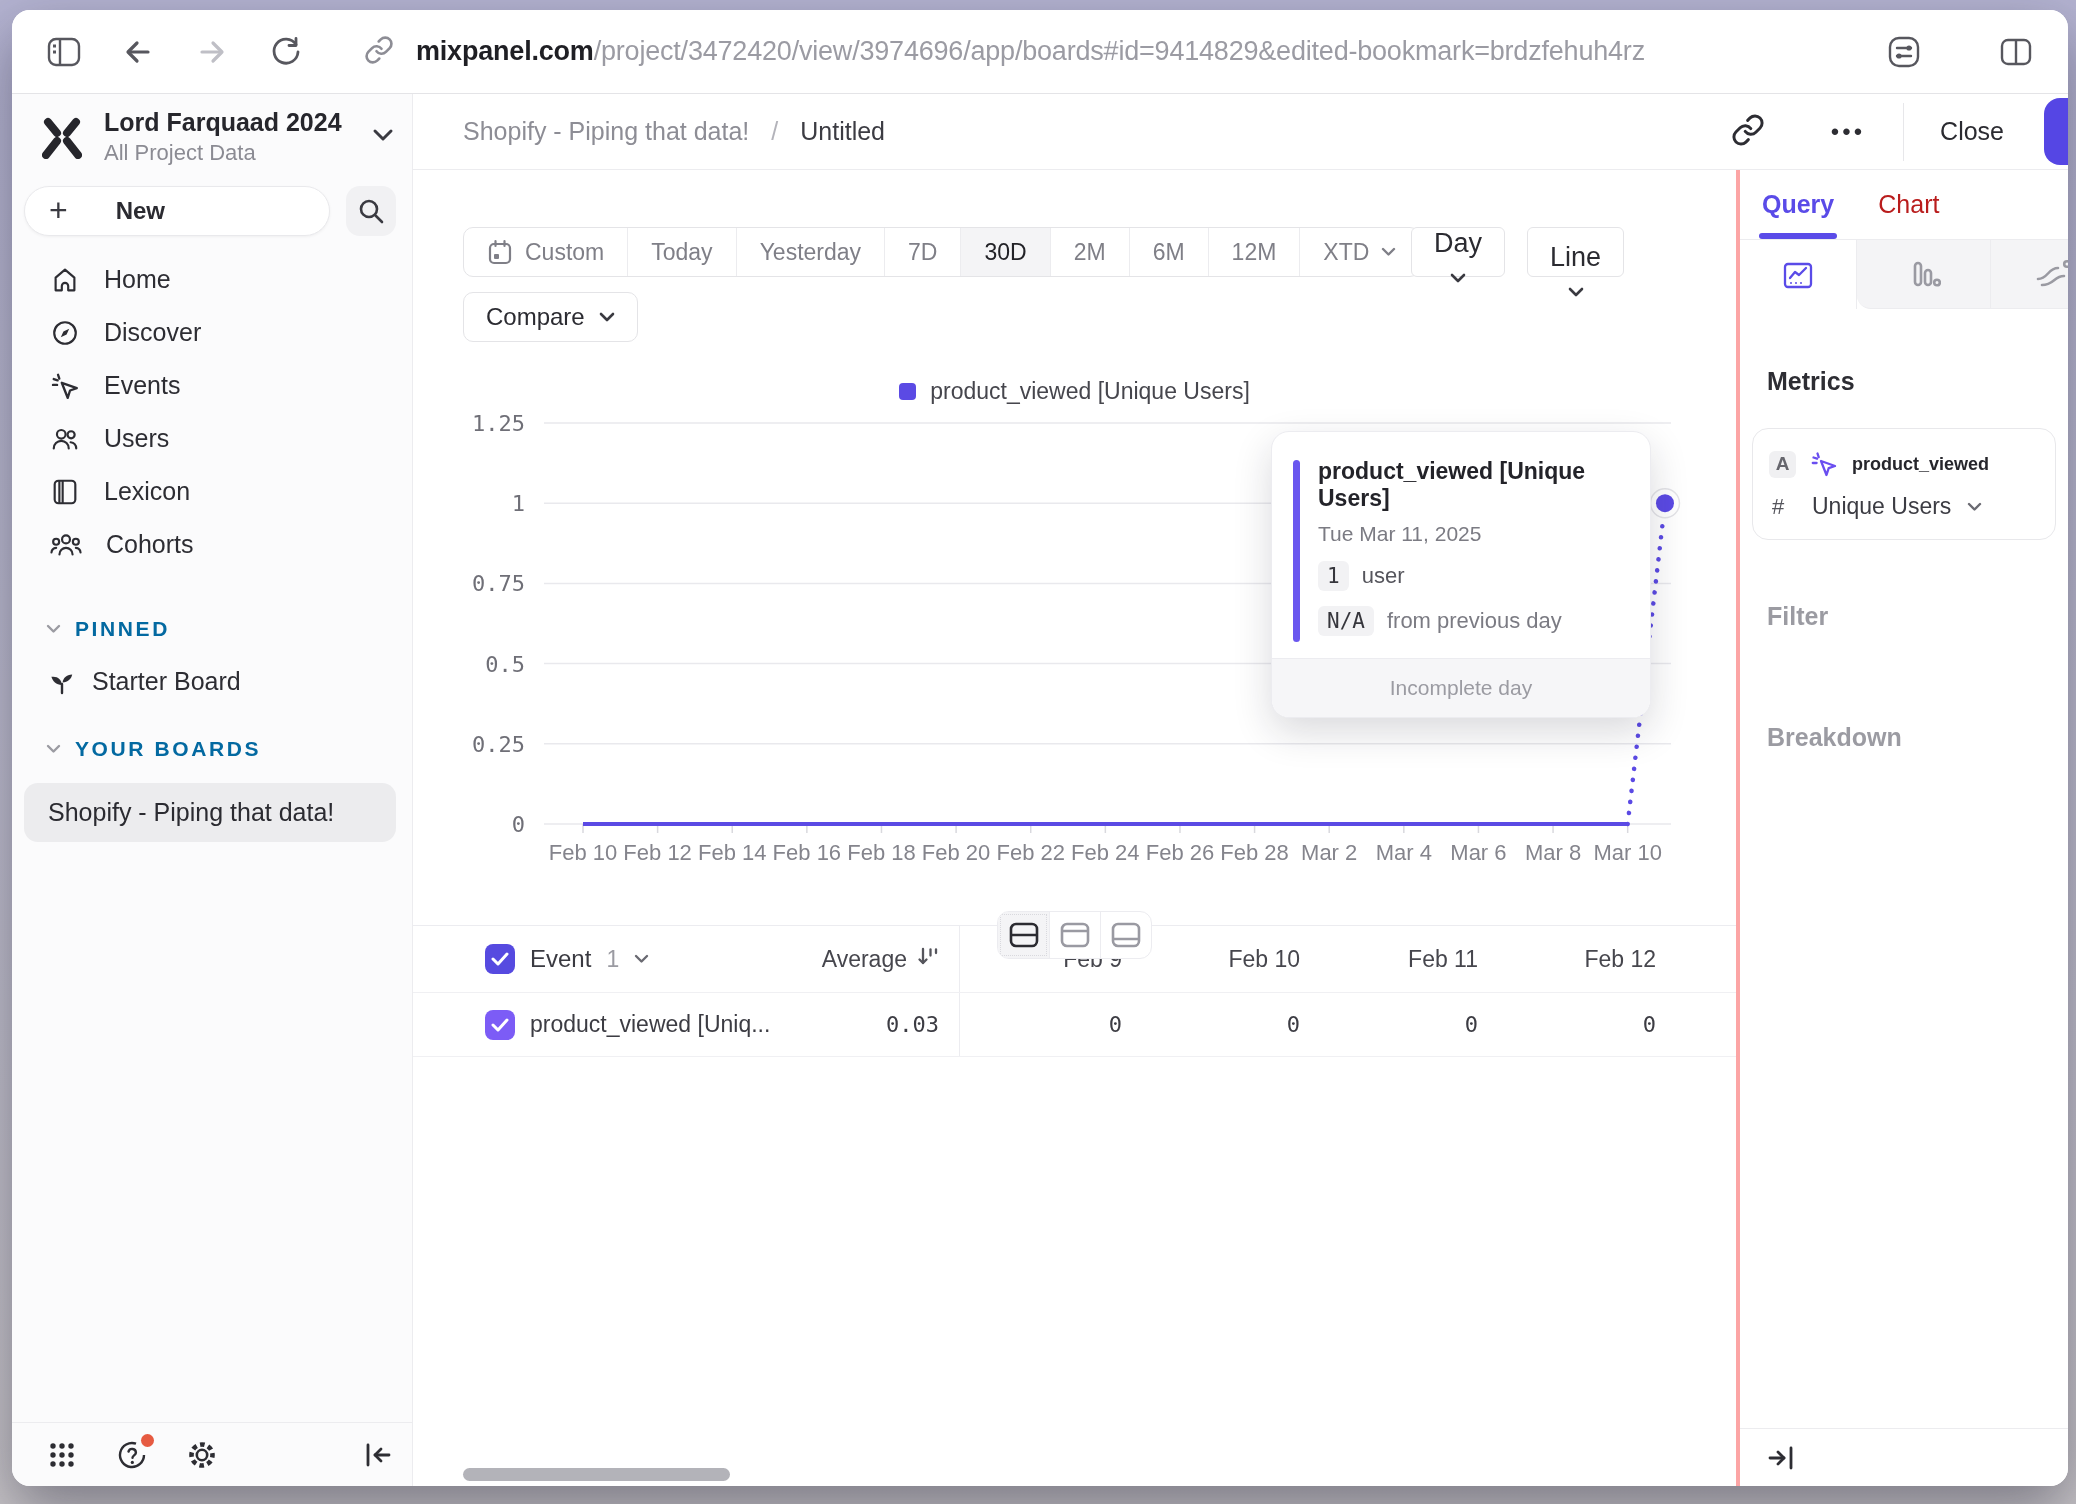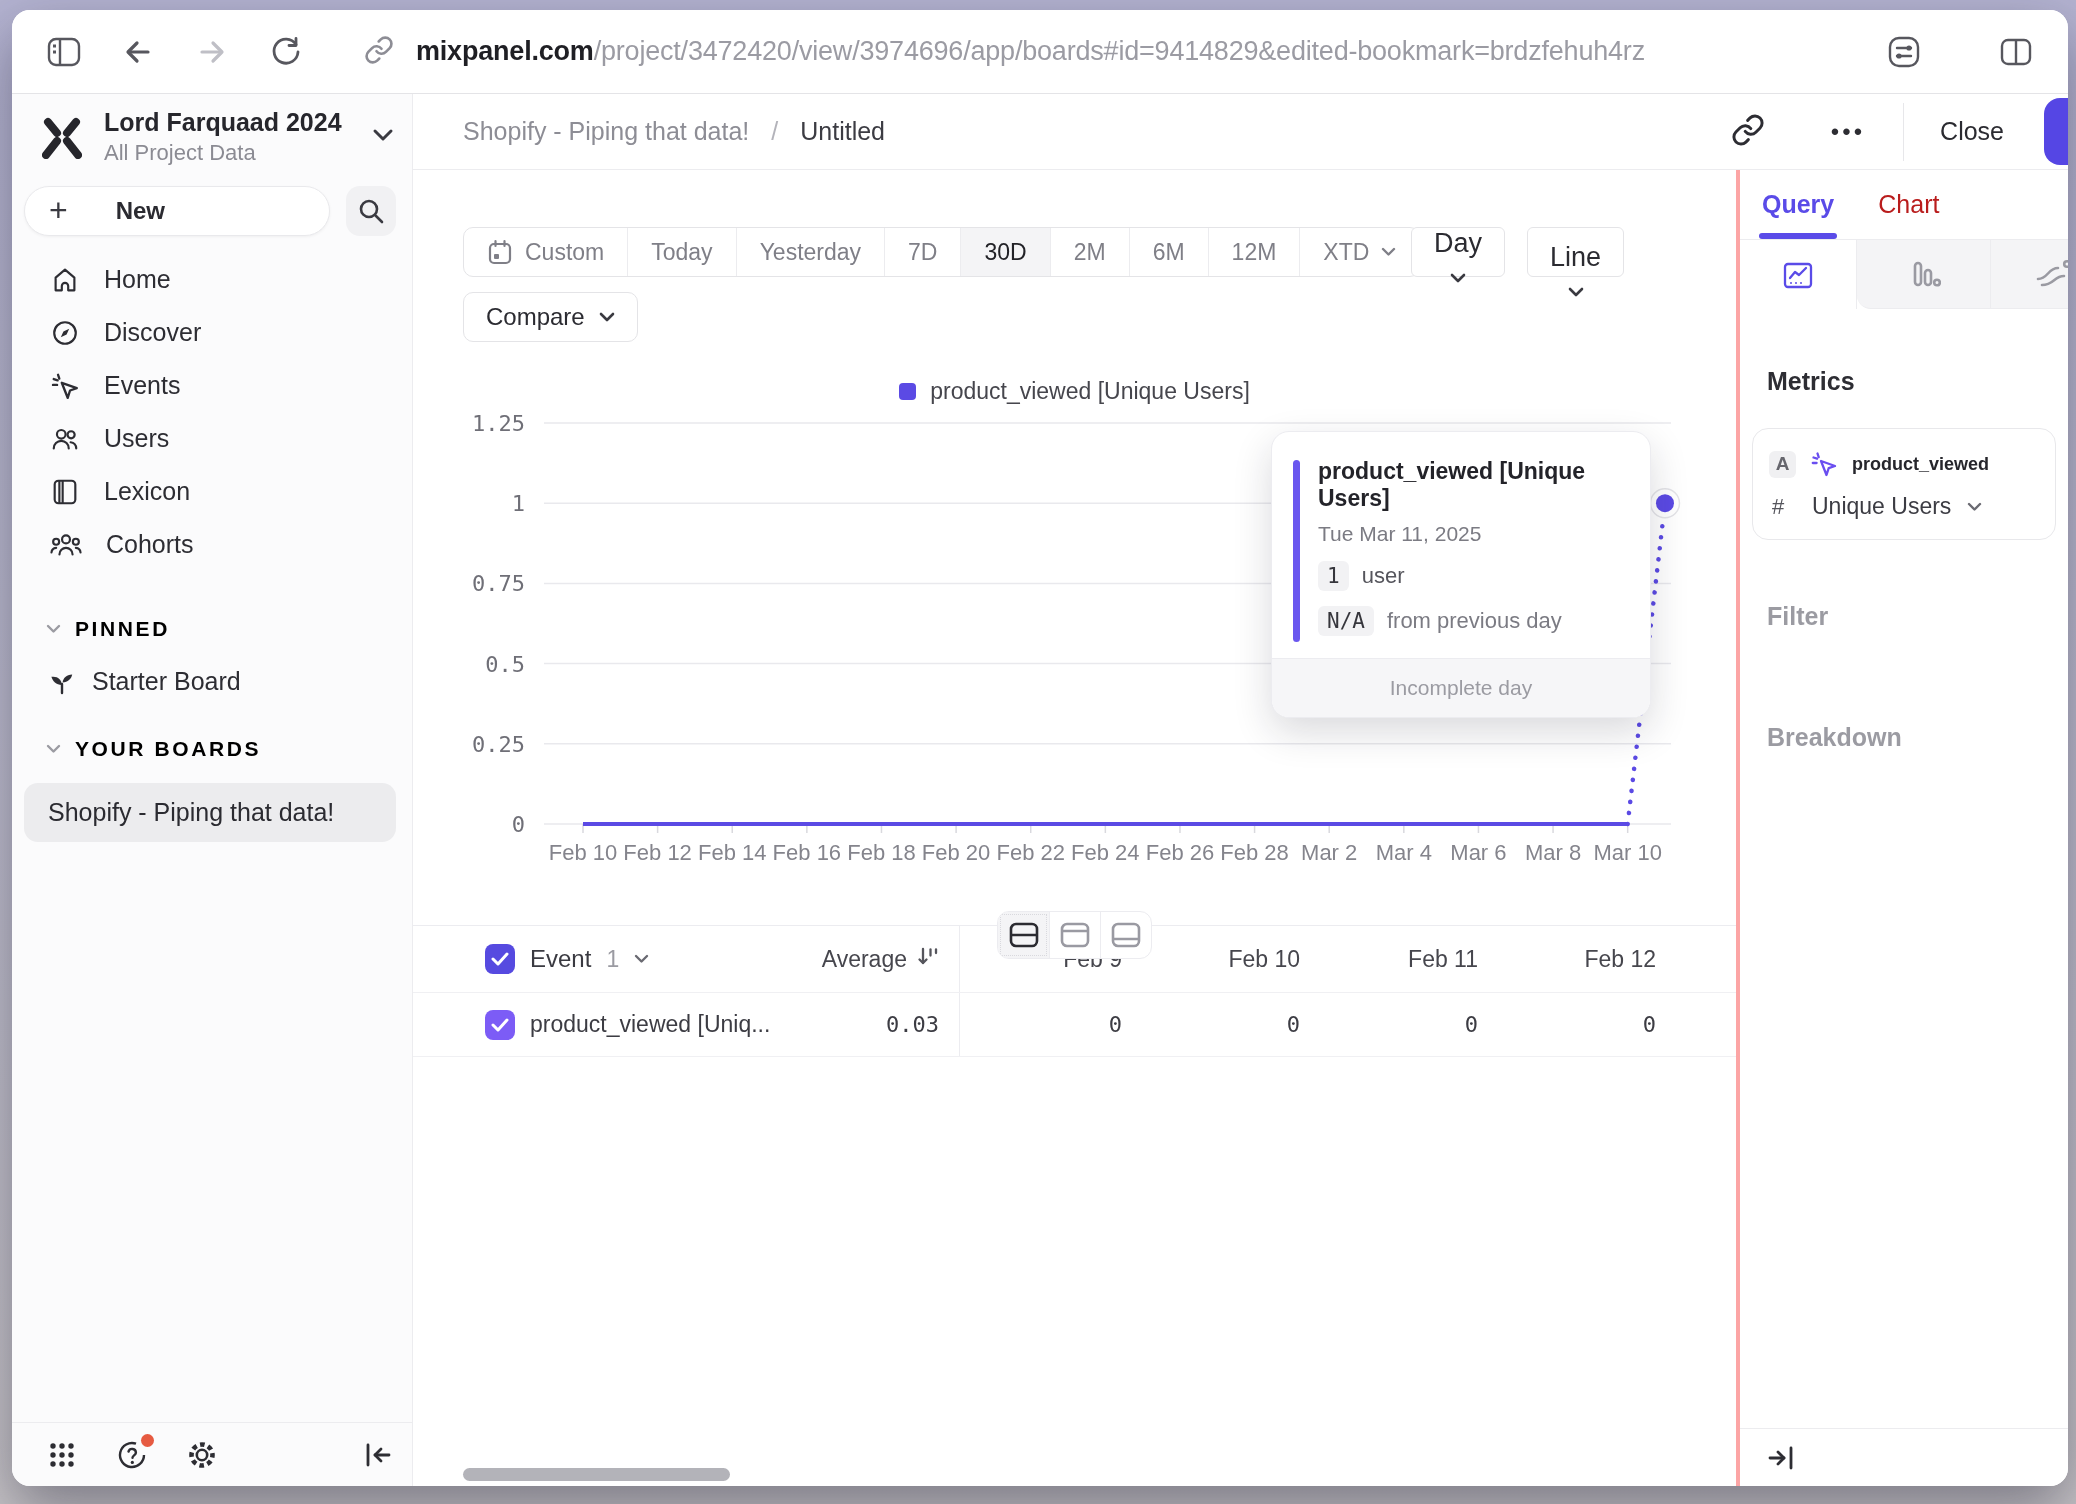--- a/index.html
+++ b/index.html
@@ -35,21 +35,21 @@
              display:flex; align-items:center; padding:0 24px; box-shadow:0 1px 3px rgba(0,0,0,.05); cursor:pointer; }
   .new-plus { font-size:32px; color:#3a3a41; line-height:1; margin-top:-3px; }
   .new-label { font-size:24px; font-weight:700; color:#2b2b31; margin-left:48px; }
   .search-btn { width:50px; height:50px; border-radius:14px; background:#f1f1f3; display:flex;
                 align-items:center; justify-content:center; color:#3a3a41; cursor:pointer; }
   .nav { margin-top:17px; }
   .nav-item { display:flex; align-items:center; height:53px; padding-left:38px; gap:24px;
               font-size:25px; font-weight:500; color:#2d2d33; cursor:pointer; }
   .nav-item svg { color:#2d2d33; }
   .sec-head { display:flex; align-items:center; gap:14px; padding-left:34px; height:48px;
-              font-size:21px; font-weight:700; letter-spacing:2.6px; color:#000000; }
+              font-size:21px; font-weight:700; letter-spacing:2.6px; color:#0369a1; }
   .sec-head.first { margin-top:34px; }
   .sec-head.second { margin-top:16px; }
   .board-item { display:flex; align-items:center; height:56px; padding-left:36px; gap:16px;
                 font-size:25px; font-weight:500; color:#2d2d33; cursor:pointer; }
   .board-active { margin:10px 16px 0 12px; height:59px; background:#ececee; border-radius:14px;
                   display:flex; align-items:center; padding-left:24px; font-size:25px; color:#2b2b31; cursor:pointer; }
   .sidebar-footer { margin-top:auto; height:64px; border-top:1px solid #ececef; display:flex;
                     align-items:center; padding:0 14px 0 30px; gap:30px; color:#2d2d33; }
   .sf-icon { position:relative; display:flex; align-items:center; justify-content:center; width:40px; height:40px; cursor:pointer; }
   .red-dot { position:absolute; top:-1px; right:-2px; width:13px; height:13px; border-radius:50%; background:#e65a41; }

